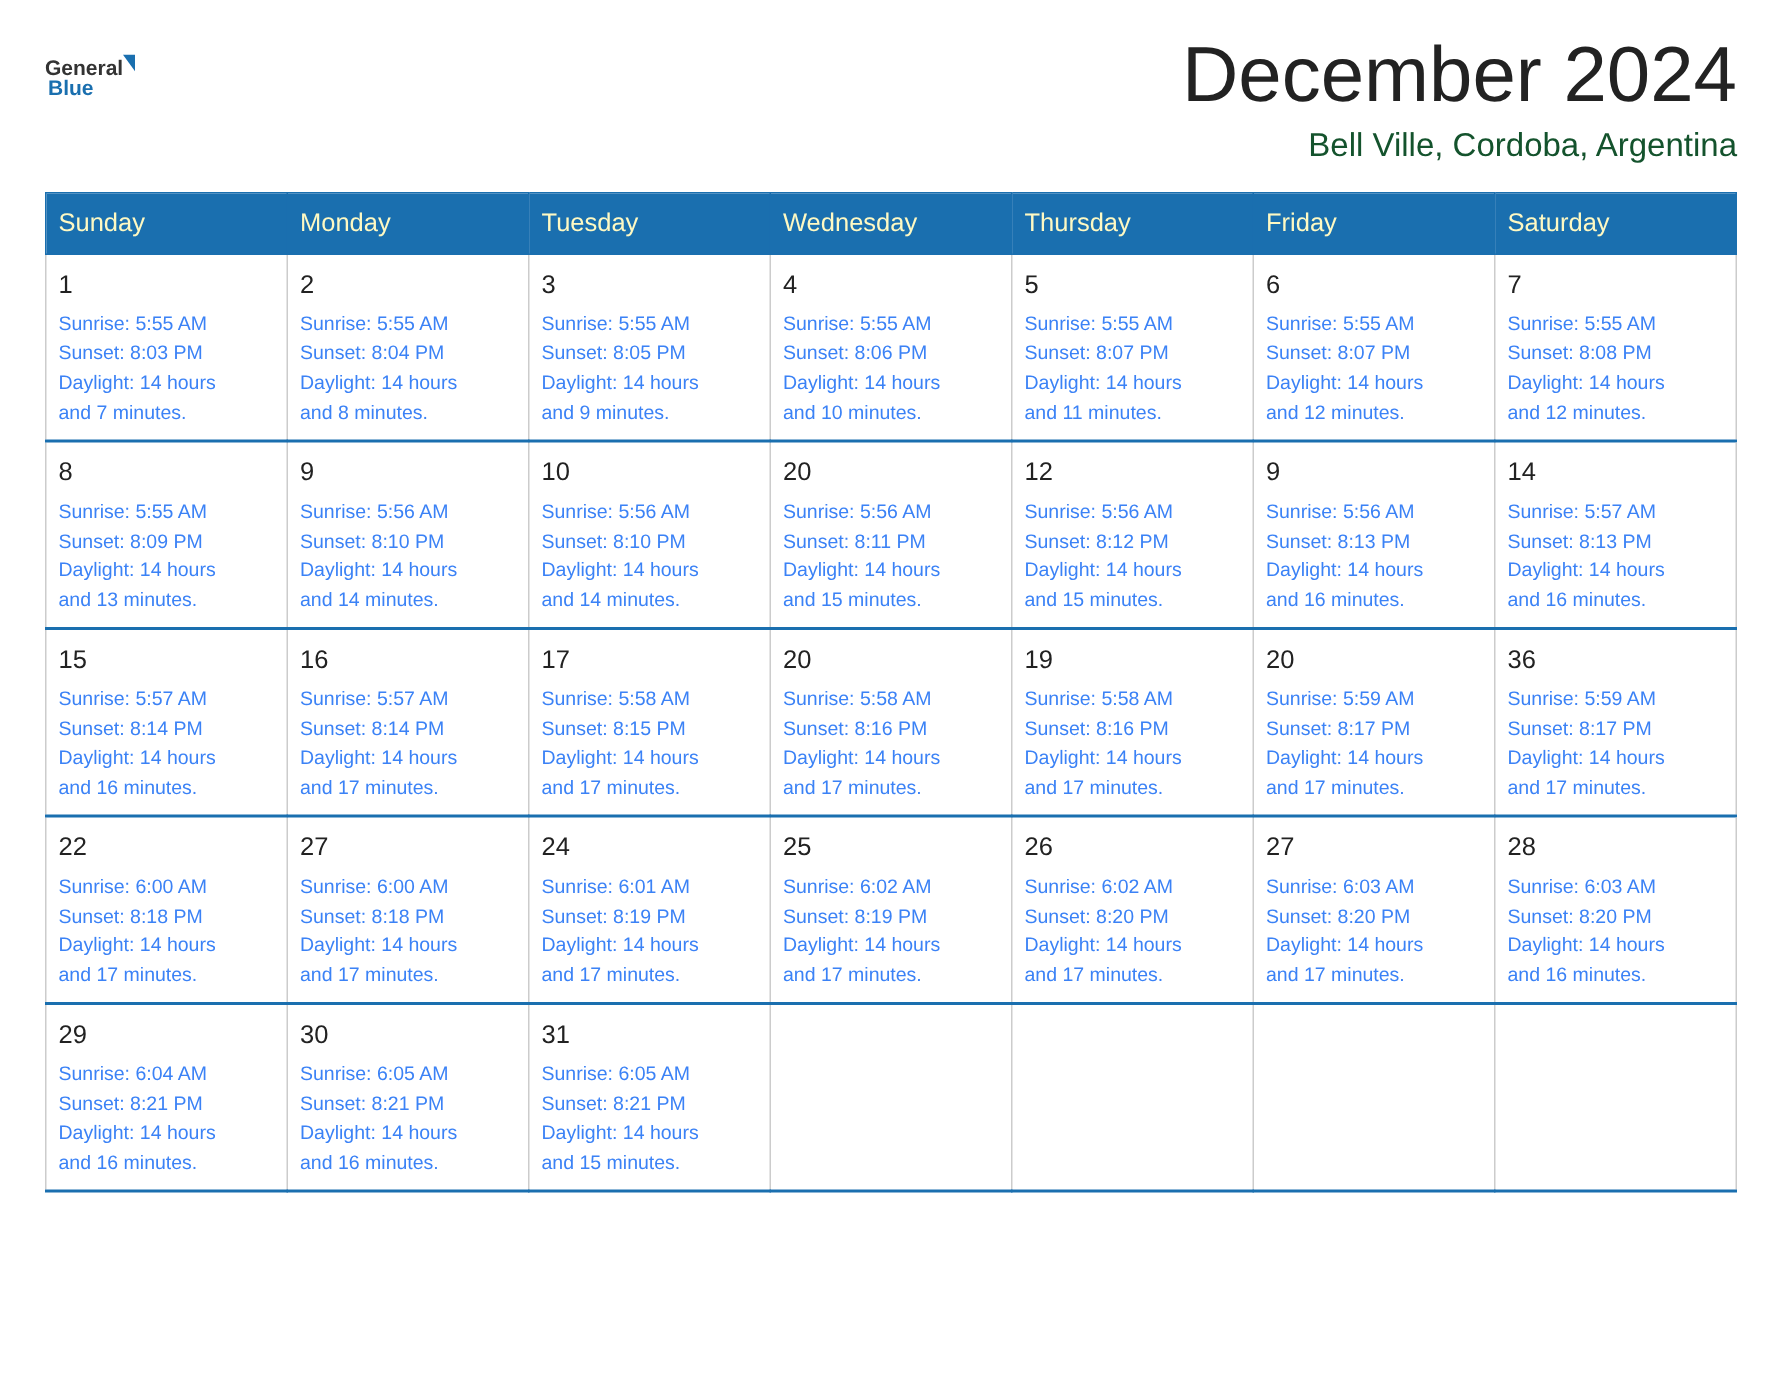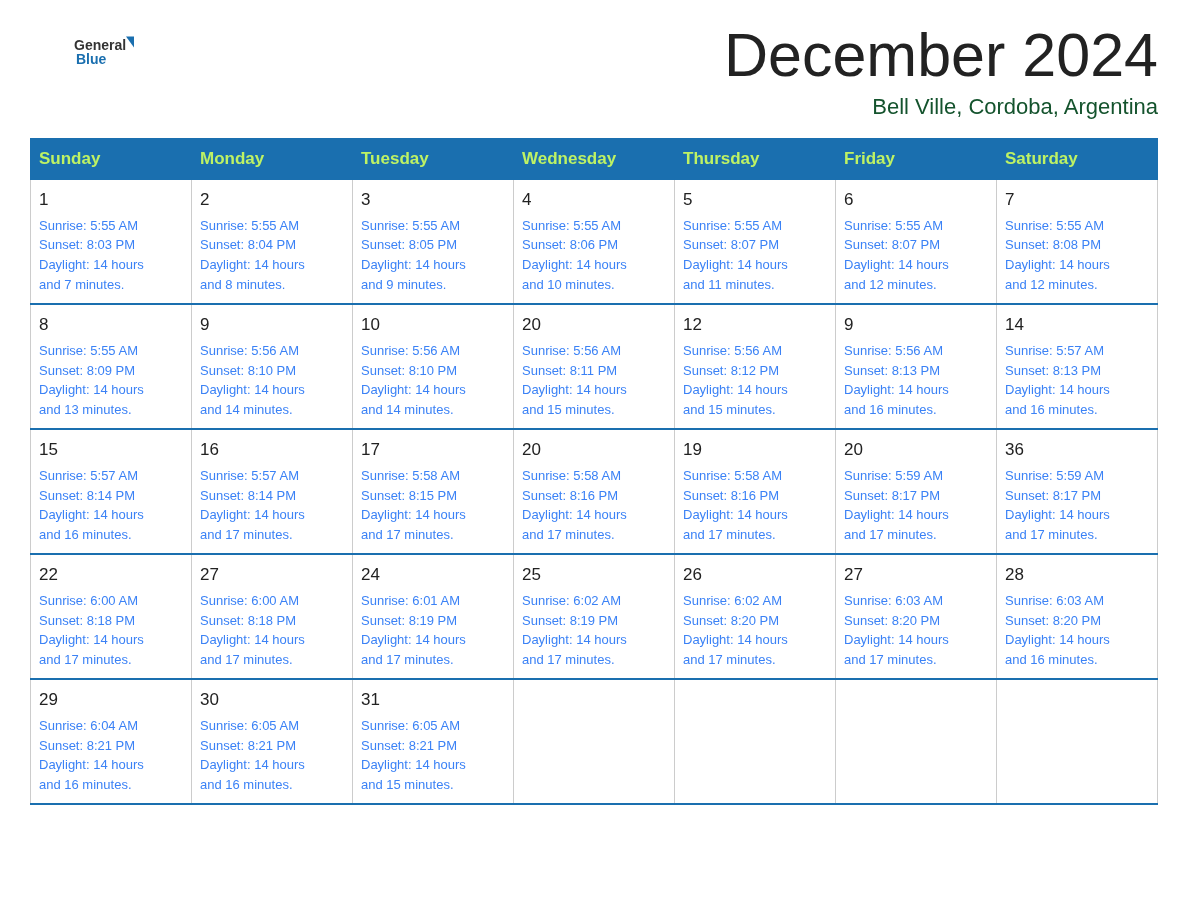--- a/index.html
+++ b/index.html
@@ -13,46 +13,45 @@
     .header {
       display: flex;
       justify-content: space-between;
       align-items: flex-start;
       margin-bottom: 18px;
     }
     .logo {
       display: flex;
       align-items: center;
       gap: 0;
-      margin-left: 44px;
     }
     .title-area {
       text-align: right;
     }
     .page-title {
-      font-size: 61px;
+      font-size: 52px;
       font-weight: normal;
       color: #222;
     }
     .page-subtitle {
       font-size: 22px;
       color: #14532d;
       margin-top: 4px;
     }
     table {
       width: 100%;
       border-collapse: collapse;
       table-layout: fixed;
     }
     thead tr th {
       background-color: #1a6faf;
-      color: #bef264;
+      color: #fef9c3;
       padding: 10px 8px;
       font-size: 17px;
-      font-weight: bold;
+      font-weight: normal;
       text-align: left;
       border: 1px solid #1a6faf;
     }
     tbody tr td {
       vertical-align: top;
       padding: 8px 8px;
       font-size: 13.5px;
       color: #222;
       border: 1px solid #ccc;
       line-height: 1.45;

